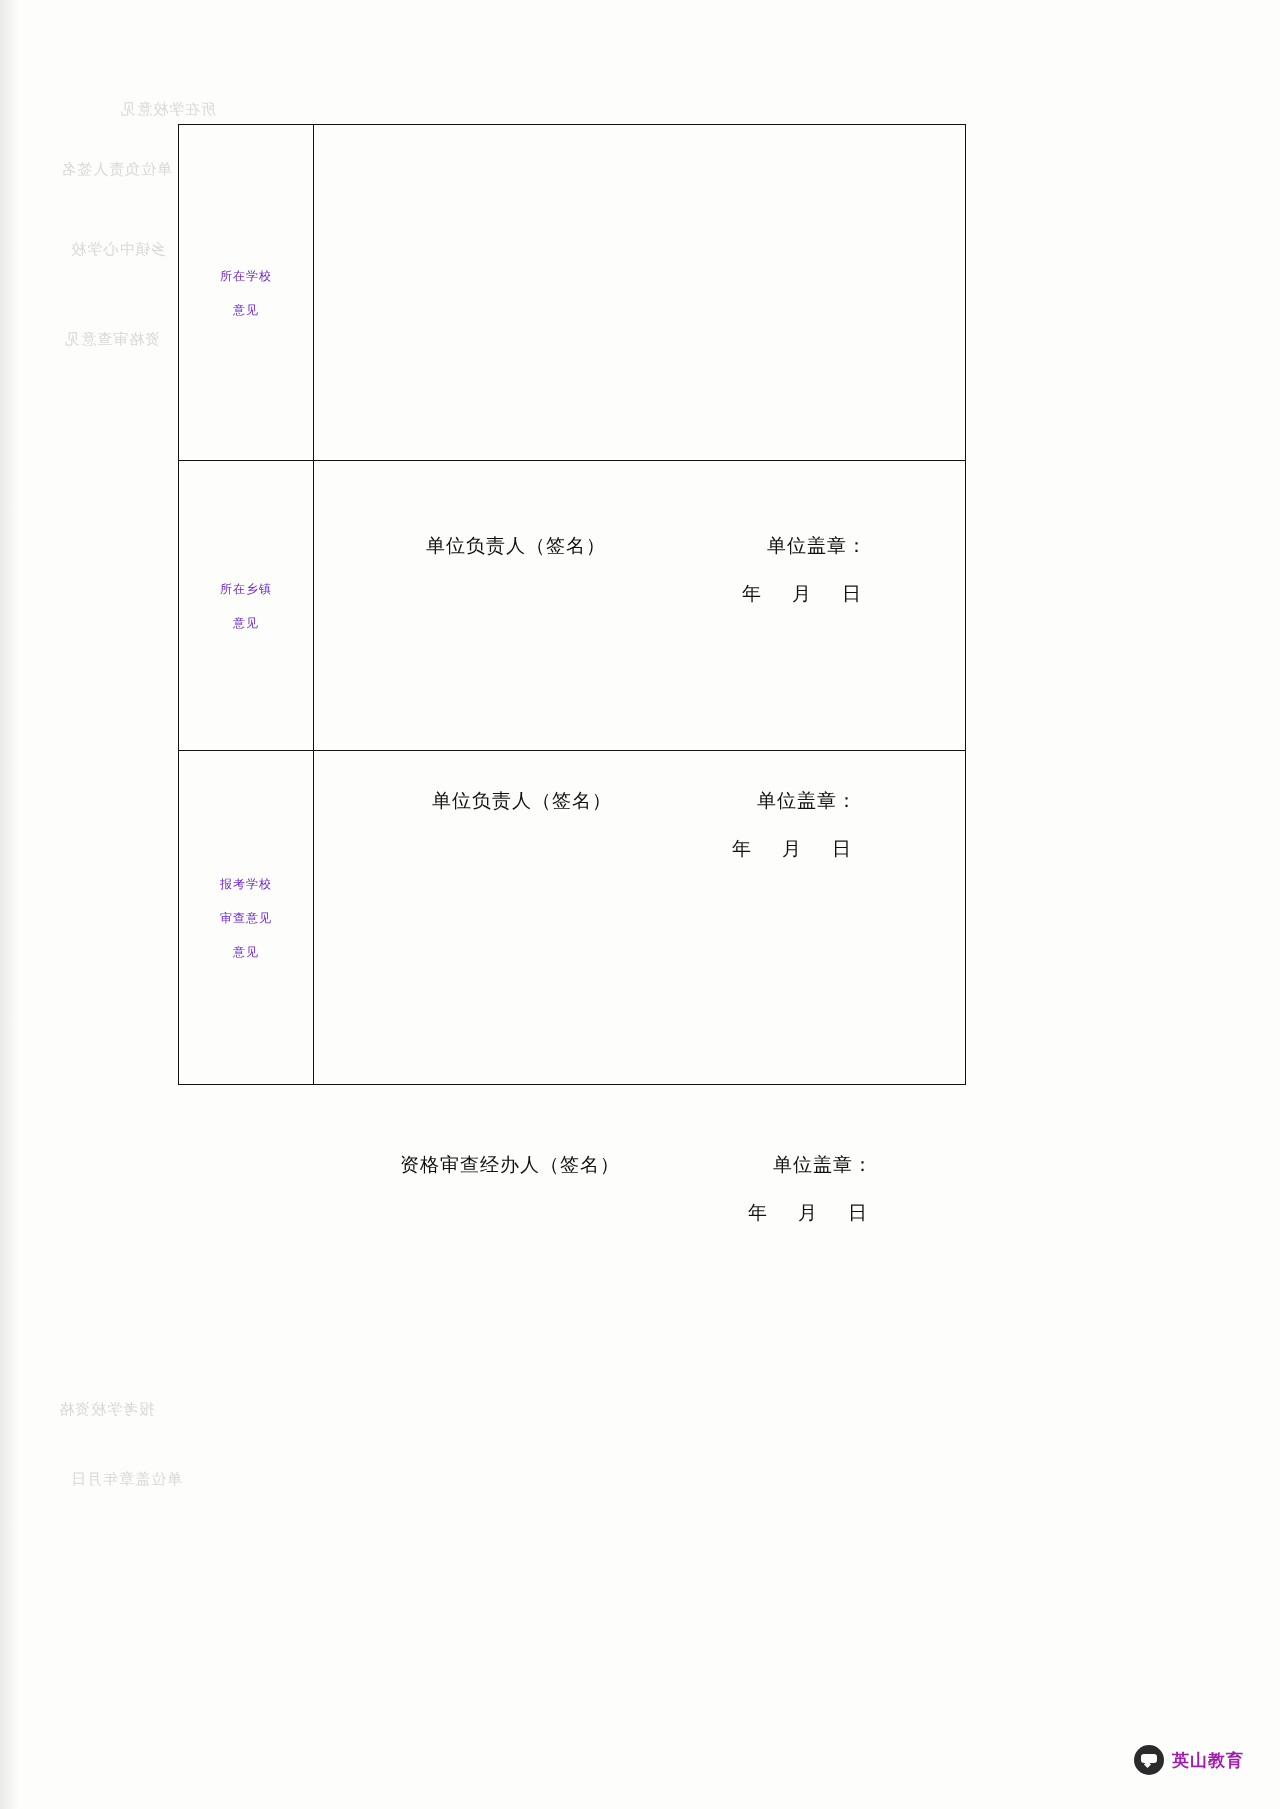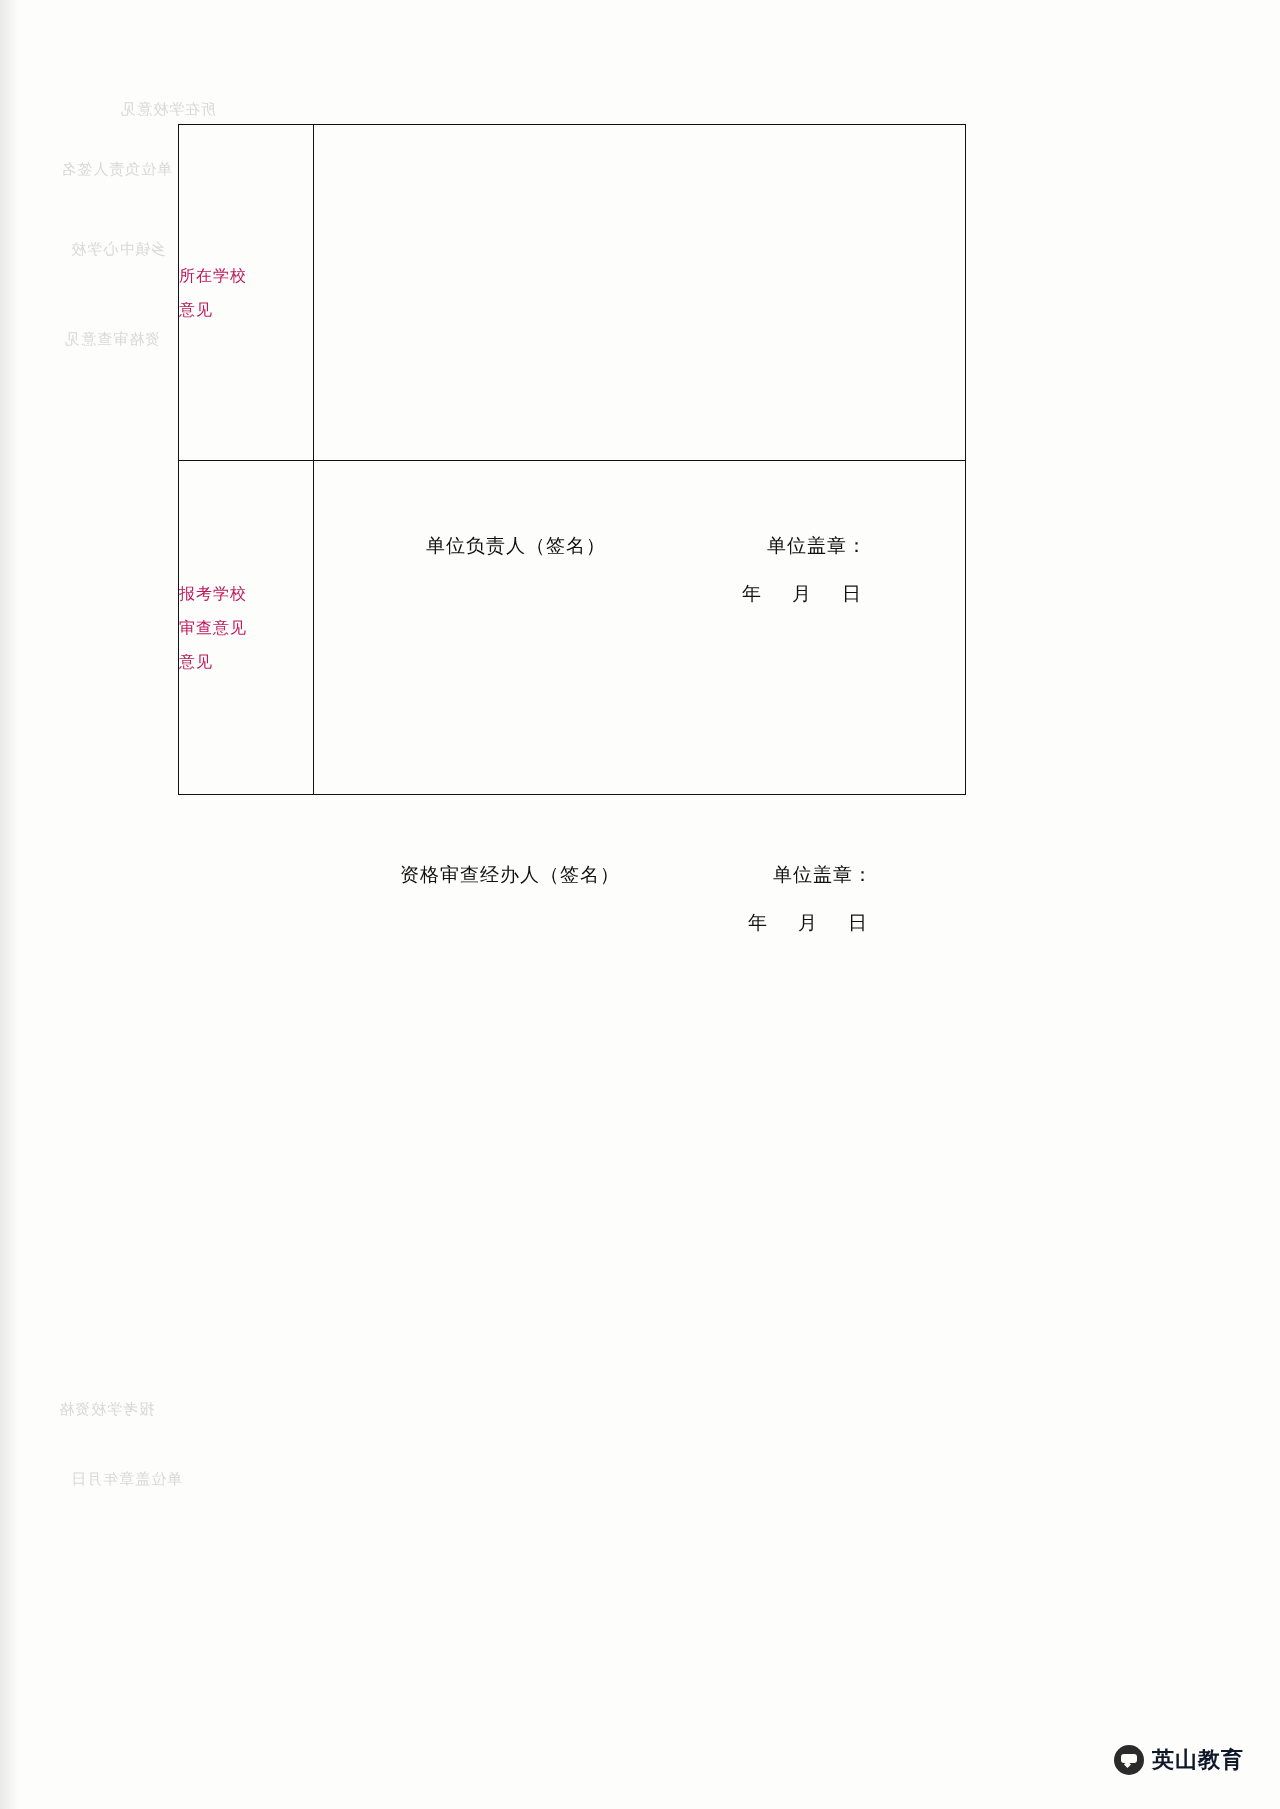--- a/index.html
+++ b/index.html
@@ -59,24 +59,25 @@
     border-collapse: collapse;
     table-layout: fixed;
   }
   #form-table td {
     border: 1px solid #111111;
     vertical-align: middle;
     padding: 0;
   }
   .label-cell {
     width: 134px;
-    font-size: 16px;
+    text-align: center;
+    font-size: 12px;
     line-height: 34px;
     letter-spacing: 1px;
-    color: #be185d;
+    color: #6d28d9;
     padding: 6px 4px;
   }
   .content-cell {
     position: relative;
     padding: 0;
   }
   .content-inner {
     position: relative;
     width: 100%;
     height: 100%;
@@ -138,23 +139,23 @@
   #brand-badge:after {
     content: "";
     position: absolute;
     left: 11px; top: 17px;
     width: 5px; height: 5px;
     background: #fdfdfb;
     transform: rotate(45deg);
   }
   #brand-text {
     font-family: "Liberation Sans", sans-serif;
-    font-size: 22px;
+    font-size: 17px;
     font-weight: bold;
-    color: #0f172a;
+    color: #a21caf;
     letter-spacing: 1px;
   }
 </style>
 </head>
 <body>
 
 <div id="page">
   <div id="paper-edge-left"></div>
   <div id="paper-edge-top"></div>
 
@@ -180,20 +181,37 @@
               <div style="margin-left:118px;">
                 <div class="seal-block">单位盖章：</div>
                 <div class="date-line" style="margin-top:22px; margin-left:18px;">年　月　日</div>
               </div>
             </div>
           </div>
         </td>
       </tr>
 
 
+      <tr class="row-h3">
+        <td class="label-cell">
+          <div>所在乡镇</div>
+          <div>意见</div>
+        </td>
+        <td class="content-cell">
+          <div class="content-inner">
+            <div class="sign-row" style="top:166px;">
+              <span class="sign-name" style="margin-left:118px;">单位负责人（签名）</span>
+              <div style="margin-left:112px;">
+                <div class="seal-block">单位盖章：</div>
+                <div class="date-line" style="margin-top:22px; margin-left:8px;">年　月　日</div>
+              </div>
+            </div>
+          </div>
+        </td>
+      </tr>
 
       <tr class="row-h4">
         <td class="label-cell">
           <div>报考学校</div>
           <div>审查意见</div>
           <div>意见</div>
         </td>
         <td class="content-cell">
           <div class="content-inner">
             <div class="sign-row" style="top:218px;">

